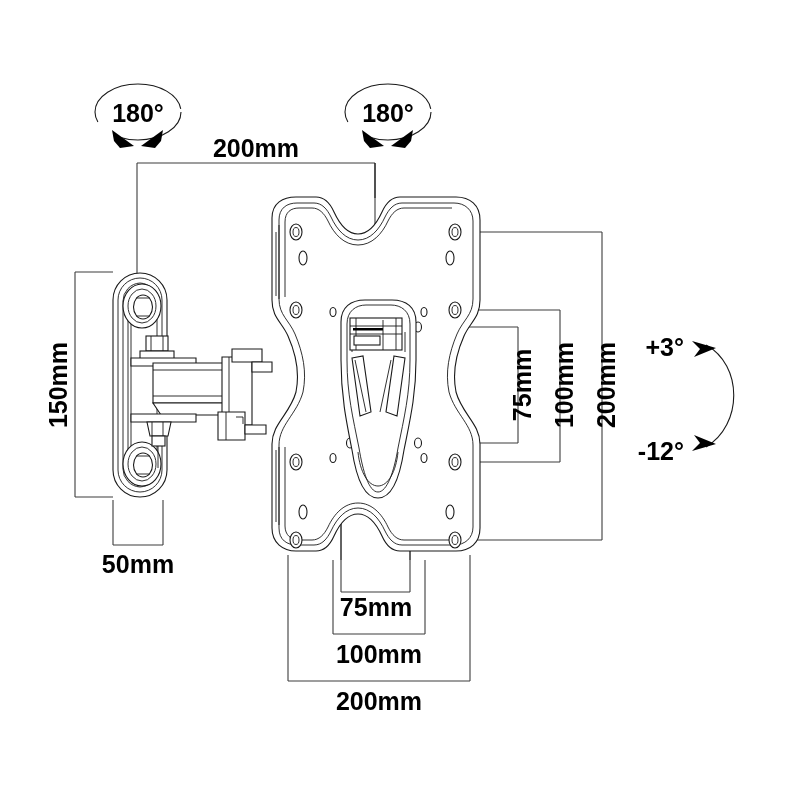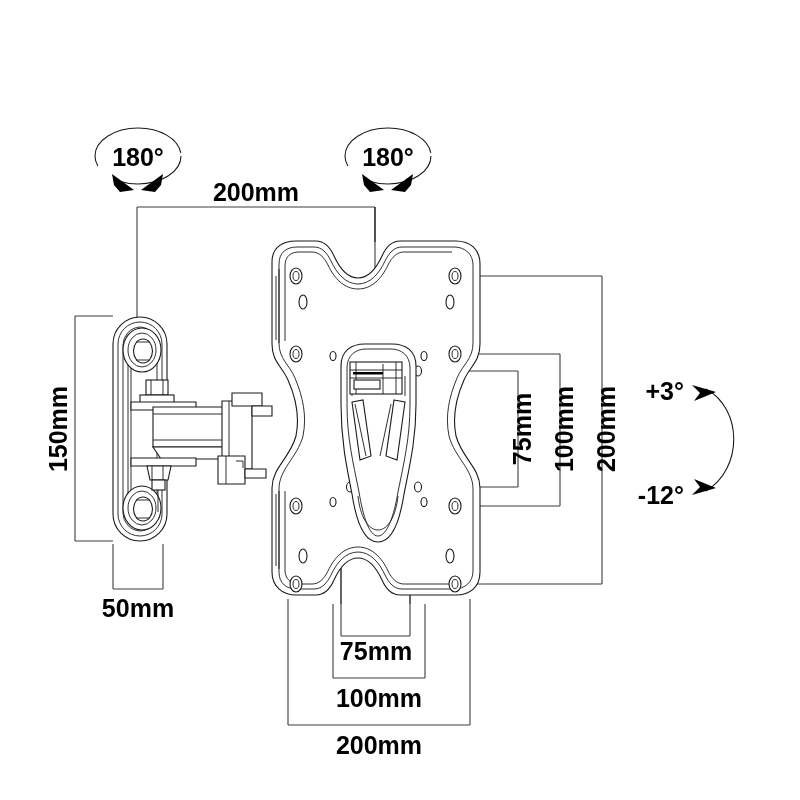--- a/index.html
+++ b/index.html
@@ -9,21 +9,20 @@
   }
   body {
     font-family: "Liberation Sans", sans-serif;
   }
   #canvas {
     position: relative;
     width: 800px;
     height: 744px;
     background: #ffffff;
     overflow: hidden;
-    margin-top: 44px;
   }
   #canvas svg {
     position: absolute;
     top: 0;
     left: 0;
   }
   .dim-text {
     font-family: "Liberation Sans", sans-serif;
     font-weight: bold;
     fill: #000000;

